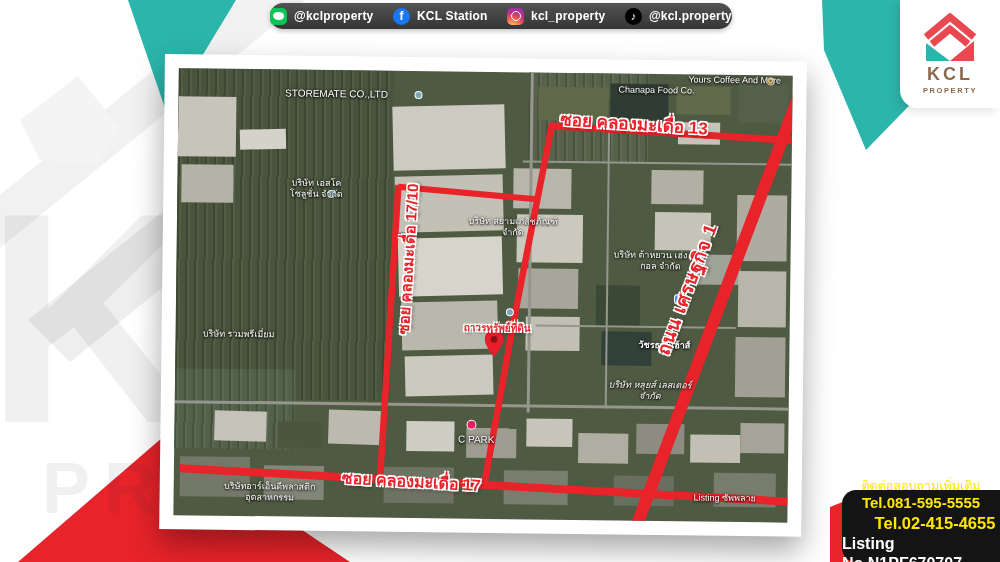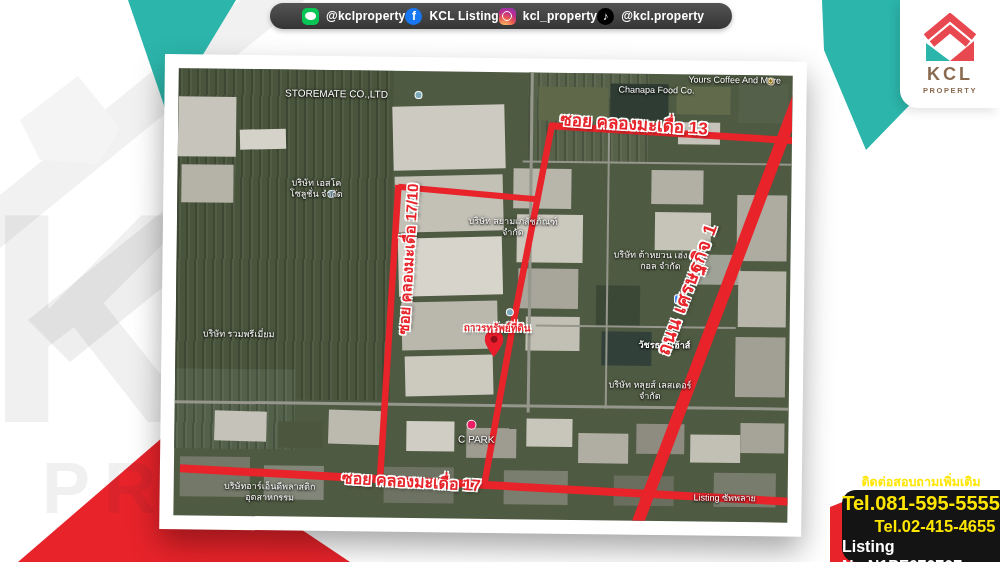--- a/index.html
+++ b/index.html
@@ -4,21 +4,21 @@
 <style>
   html,body{margin:0;padding:0;}
   body{width:1000px;height:562px;position:relative;overflow:hidden;background:#ffffff;
        font-family:"Liberation Sans","DejaVu Sans",sans-serif;}
   
   #bg-shapes{position:absolute;left:0;top:0;z-index:0;}
   .watermark{position:absolute;z-index:1;font-weight:800;color:rgba(40,40,40,0.07);line-height:1;pointer-events:none;}
   
   #social-bar{position:absolute;left:270px;top:3px;width:462px;height:26px;z-index:6;
     background:linear-gradient(180deg,#535353,#353535);border-radius:14px;
-    display:flex;align-items:center;justify-content:space-between;padding:0 32px;box-sizing:border-box;
+    display:flex;align-items:center;justify-content:space-between;padding:0 0;box-sizing:border-box;
     box-shadow:0 2px 5px rgba(0,0,0,.25);}
   .social-item{display:flex;align-items:center;gap:7px;}
   .social-handle{color:#fff;font-size:12px;font-weight:700;letter-spacing:.2px;white-space:nowrap;}
   .sicon{width:17px;height:17px;display:flex;align-items:center;justify-content:center;flex:0 0 auto;}
   .line-ic{background:#06c755;border-radius:5px;}
   .line-ic .bub{width:11px;height:8px;background:#fff;border-radius:50% 50% 45% 55%;}
   .fb-ic{background:#1877f2;border-radius:50%;color:#fff;font-weight:800;font-size:12px;}
   .ig-ic{border-radius:5px;background:radial-gradient(circle at 30% 120%,#fdc468 10%,#e95950 45%,#bc2a8d 70%,#8a3ab9 100%);}
   .ig-ic .lens{width:8px;height:8px;border:1.6px solid #fff;border-radius:50%;}
   .tk-ic{background:#000;border-radius:50%;color:#fff;font-size:11px;font-weight:700;}
@@ -39,22 +39,22 @@
   #map-blocks{width:614px;height:447px;}
   .plabel{position:absolute;color:#fff;font-size:9px;line-height:1.2;text-align:center;z-index:12;
     text-shadow:0 1px 2px rgba(0,0,0,.95),0 0 3px rgba(0,0,0,.85);white-space:pre-line;}
   .rlabel{position:absolute;font-weight:800;color:#e8232a;white-space:nowrap;z-index:14;
     text-shadow:-1.5px -1.5px 0 #fff,1.5px -1.5px 0 #fff,-1.5px 1.5px 0 #fff,1.5px 1.5px 0 #fff,2px 3px 3px rgba(0,0,0,.35);}
   .dot-pin{position:absolute;border-radius:50%;border:1.5px solid #fff;z-index:11;width:8px;height:8px;box-sizing:border-box;}
   
   #contact-accent{position:absolute;z-index:5;}
   #contact-box{position:absolute;right:0;top:490px;width:158px;height:72px;background:#141414;z-index:6;
     border-radius:14px 0 0 14px;display:flex;flex-direction:column;align-items:center;justify-content:center;line-height:1.25;}
-  #contact-box .hd{color:#ffe600;font-size:12.5px;font-weight:700;}
-  #contact-box .ph1{color:#ffe600;font-size:20px;font-weight:800;}
+  #contact-box .hd{color:#ffe600;font-size:12.5px;font-weight:400;}
+  #contact-box .ph1{color:#ffe600;font-size:15px;font-weight:800;}
   #contact-box .ph2{color:#ffe600;font-size:16.5px;font-weight:800;margin-left:28px;}
   #contact-box .ls{color:#ffffff;font-size:16px;font-weight:700;}
 </style>
 </head>
 <body>
 
 <svg id="bg-shapes" width="1000" height="562">
   <polygon points="0,195 240,0 305,0 0,248" fill="#f1f1f1"></polygon>
   <polygon points="28,320 350,60 398,98 70,362" fill="#eeeeee"></polygon>
   <polygon points="20,120 78,76 120,128 98,164 40,160" fill="#f4f4f4"></polygon>
@@ -68,21 +68,21 @@
 
 <div id="social-bar">
   <div class="social-item">
     <span class="sicon line-ic">
         <span class="bub"></span>
       </span>
     <span class="social-handle">@kclproperty</span>
   </div>
   <div class="social-item">
     <span class="sicon fb-ic">f</span>
-    <span class="social-handle">KCL Listing</span>
+    <span class="social-handle">KCL Station</span>
   </div>
   <div class="social-item">
     <span class="sicon ig-ic">
         <span class="lens"></span>
       </span>
     <span class="social-handle">kcl_property</span>
   </div>
   <div class="social-item">
     <span class="sicon tk-ic">♪</span>
     <span class="social-handle">@kcl.property</span>
@@ -166,21 +166,21 @@
       <polyline points="629,-4 464,450" stroke="#e8232a" stroke-width="12" fill="none"></polyline>
     </svg>
 
     <div class="plabel" style="left:78px;top:18px;width:160px;font-size:10px;">STOREMATE CO.,LTD</div>
     <div class="plabel" style="left:428px;top:11px;width:100px;">Chanapa Food Co.</div>
     <div class="plabel" style="left:496px;top:0px;width:120px;">Yours Coffee And More</div>
     <div class="plabel" style="left:100px;top:108px;width:78px;">บริษัท เอสโค โซลูชั่น จำกัด</div>
     <div class="plabel" style="left:290px;top:144px;width:92px;">บริษัท สยามเภสัชภัณฑ์ จำกัด</div>
     <div class="plabel" style="left:436px;top:176px;width:96px;">บริษัท ต้าหยวน เฮ่ง แมท กอล จำกัด</div>
     <div class="plabel" style="left:444px;top:266px;width:90px;font-weight:bold;">วัชรธานีเฮ้าส์</div>
-    <div class="plabel" style="left:430px;top:306px;width:90px;">บริษัท หลุยส์ เลสเตอร์ จำกัด</div>
+    <div class="plabel" style="left:430px;top:306px;width:90px;font-style:italic;">บริษัท หลุยส์ เลสเตอร์ จำกัด</div>
     <div class="plabel" style="left:272px;top:362px;width:60px;font-size:10px;">C PARK</div>
     <div class="plabel" style="left:18px;top:260px;width:90px;">บริษัท รวมพรีเมี่ยม</div>
     <div class="plabel" style="left:36px;top:412px;width:120px;">บริษัทอาร์เอ็นดีพลาสติก อุตสาหกรรม</div>
     <div class="plabel" style="left:506px;top:418px;width:90px;">Listing ซัพพลาย</div>
 
     <div class="dot-pin" style="left:236px;top:20px;background:#79a8b8;"></div>
     <div class="dot-pin" style="left:150px;top:120px;background:#79a8b8;"></div>
     <div class="dot-pin" style="left:330px;top:236px;background:#79a8b8;"></div>
     <div class="dot-pin" style="left:588px;top:2px;background:#f4b400;"></div>
     <div class="dot-pin" style="left:498px;top:220px;background:#4285f4;width:10px;height:10px;border-radius:3px;"></div>

